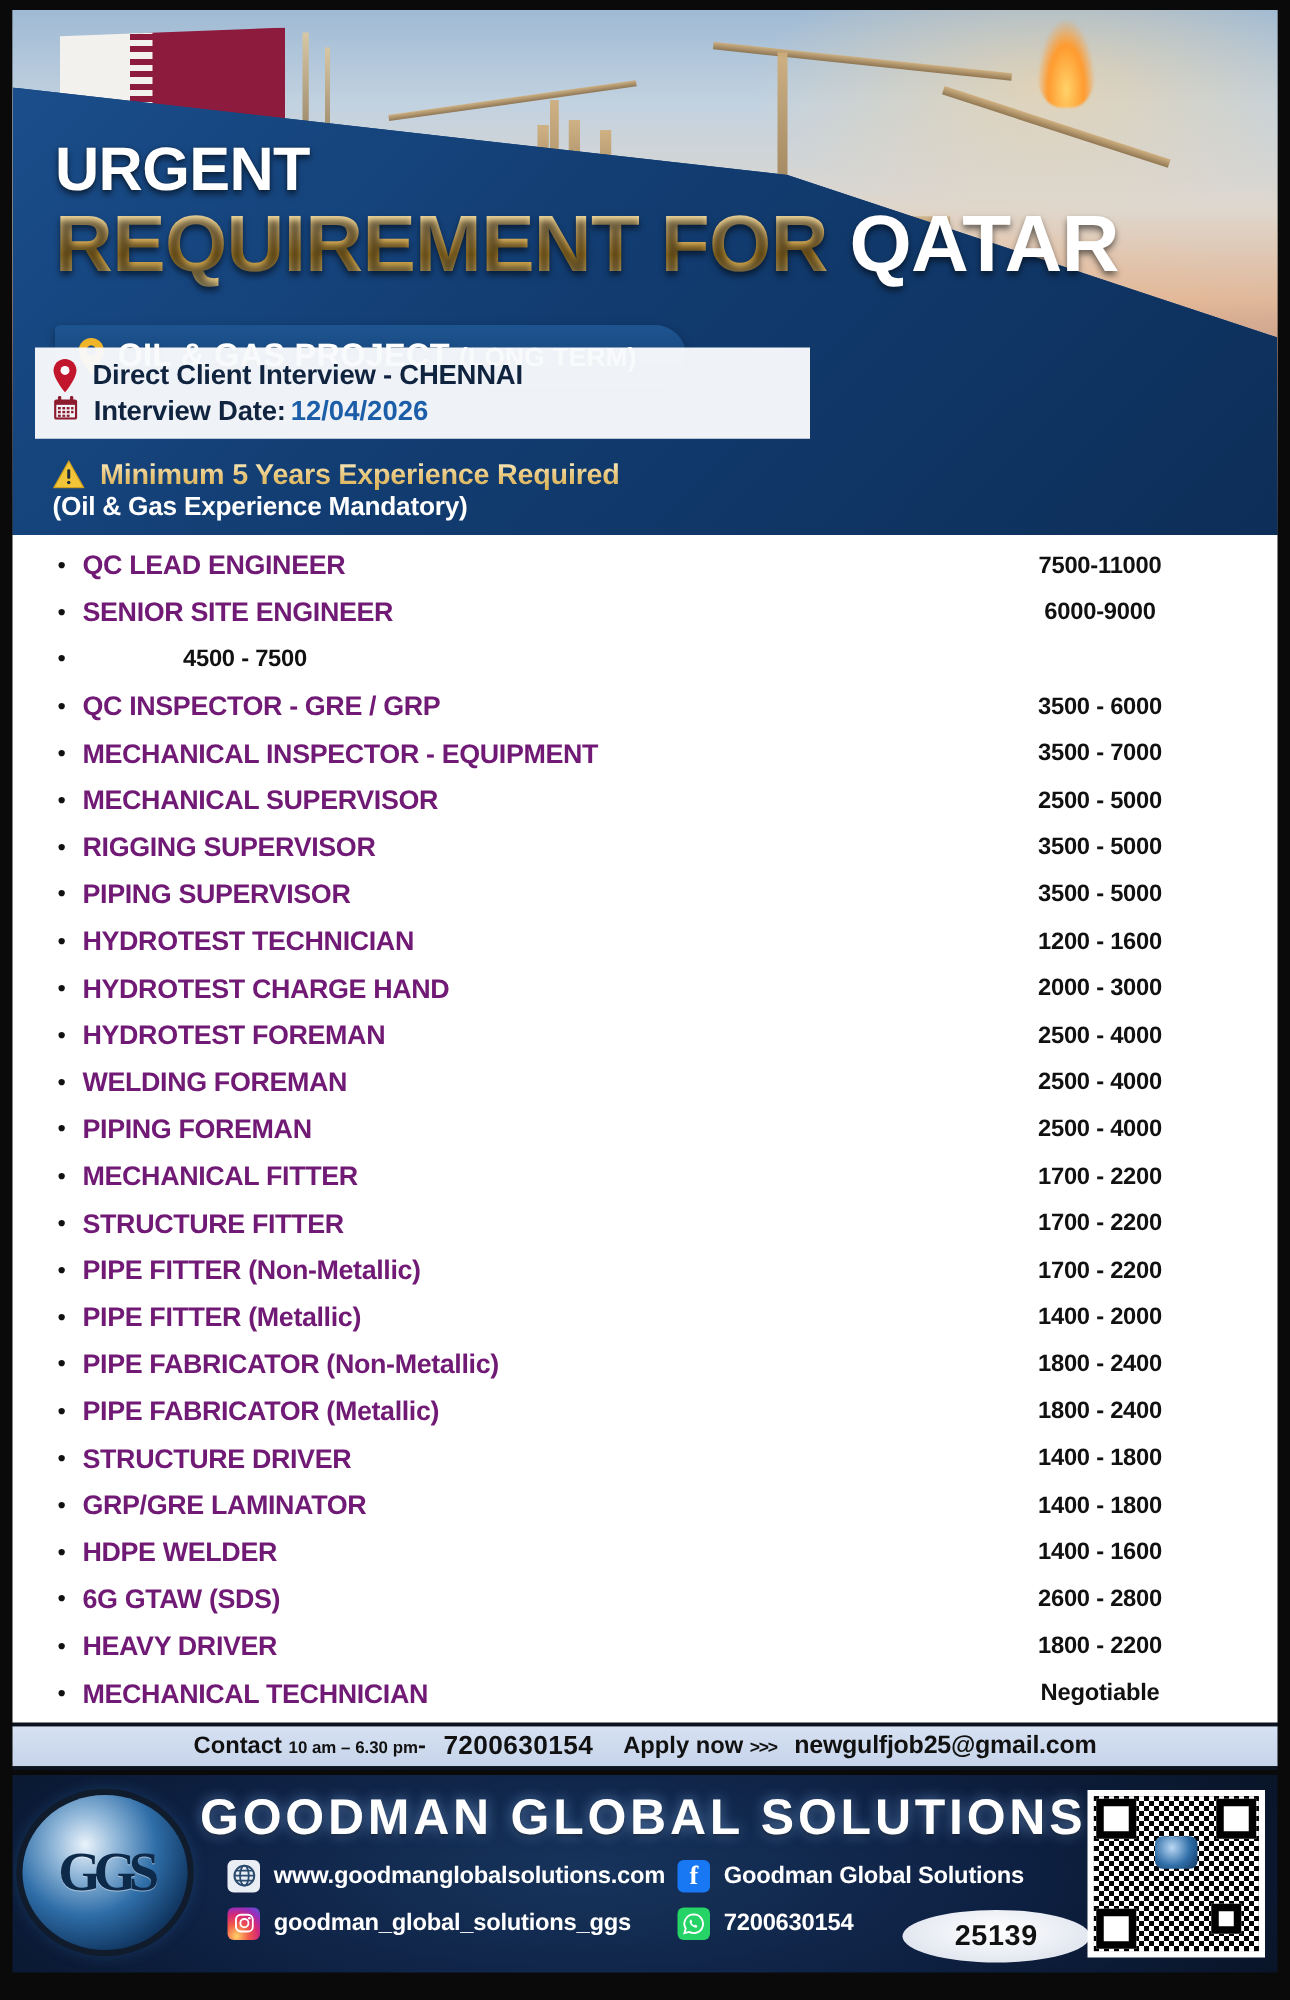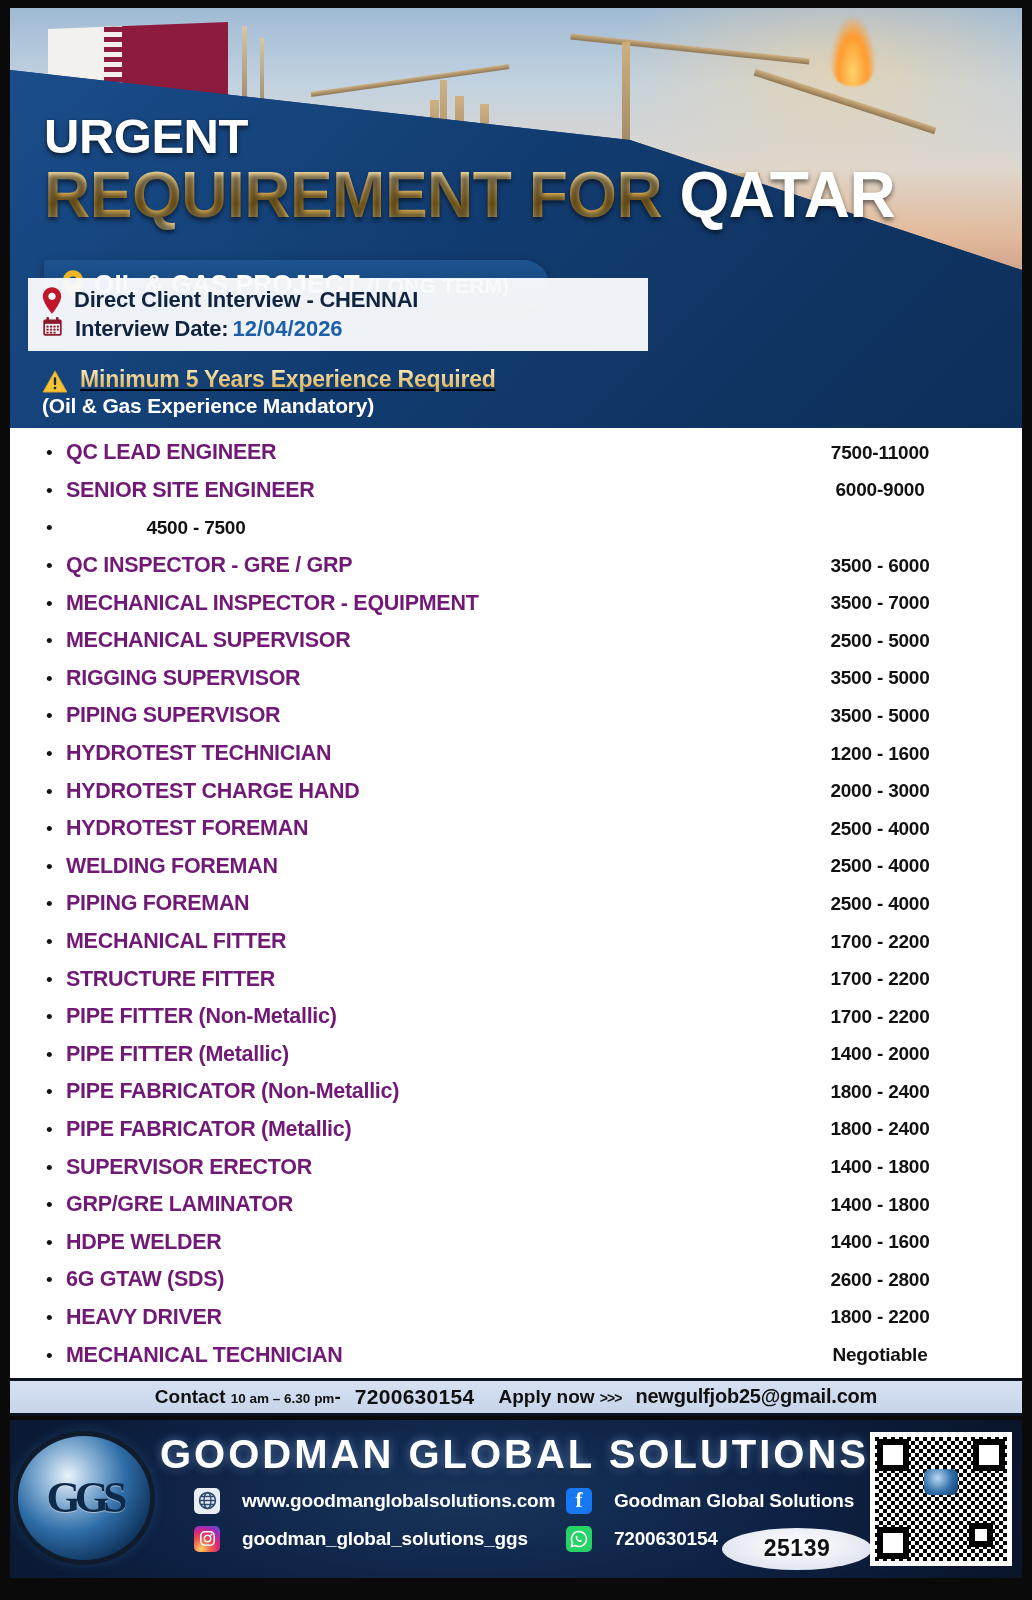--- a/index.html
+++ b/index.html
@@ -121,21 +121,21 @@
     display:flex; flex-direction:column; gap:2px;
   }
   .info-row { display:flex; gap:12px; }
   .info-row .label { font-size:22px; font-weight:800; color:#10243f; letter-spacing:-.2px; }
   .info-row .date  { font-size:22px; font-weight:800; color:#1c5fa8; }
 
   .exp-band {
     position:absolute; left:18px; top:352px; z-index:6; width:640px;
     padding:6px 14px 8px 14px;
   }
-  .exp-row1 { display:flex; align-items:flex-end; gap:12px;text-decoration:underline; }
+  .exp-row1 { display:flex; align-items:center; gap:12px; }
   .exp-main {
     font-size:23px; font-weight:900; letter-spacing:-.2px;
     background: linear-gradient(180deg,#fff4cf,#e7c579 55%,#d8ae4f 100%);
     -webkit-background-clip:text; background-clip:text; color:transparent;
   }
   .exp-sub { margin-top:1px; font-size:21px; font-weight:900; color:#fff; letter-spacing:-.2px; }
 
   
   .pin-gold { width:22px; height:30px; flex:none; }
   .pin-red  { width:20px; height:27px; flex:none; }
@@ -205,21 +205,21 @@
     font-family:"Liberation Serif", serif;
   }
   .brand {
     position:absolute; left:150px; top:12px;
     font-size:40px; font-weight:900; color:#fff; letter-spacing:3px;
     text-shadow: 0 0 10px rgba(140,190,255,.55), 0 2px 3px rgba(0,0,0,.6);
     white-space:nowrap;
   }
   .fcontacts { position:absolute; left:172px; top:62px; width:680px; }
   .fc-row { display:flex; align-items:center; height:38px; }
-  .fc-item { display:flex; align-items:center; gap:22px;margin-left:12px; }
+  .fc-item { display:flex; align-items:center; gap:11px; }
   .fc-item.w1 { width:360px; }
   .fc-text { font-size:19px; font-weight:800; color:#fff; letter-spacing:-.2px; white-space:nowrap; }
   .sq-ico { width:26px; height:26px; flex:none; border-radius:5px; }
   .ico-web { background:#e9eef5; display:flex;align-items:center;justify-content:center; }
   .ico-ig  { background: radial-gradient(circle at 28% 88%, #fdd36a 0%, #f25c48 32%, #d62976 58%, #962fbf 78%, #4f5bd5 100%); display:flex;align-items:center;justify-content:center; }
   .ico-fb  { background:#1877f2; color:#fff; font-weight:900; font-size:21px; display:flex;align-items:center;justify-content:center; font-family:"Liberation Serif",serif; }
   .ico-wa  { background:#25d366; display:flex;align-items:center;justify-content:center; }
   .reg-oval {
     position:absolute; left:712px; top:108px; width:150px; height:42px;
     background: radial-gradient(ellipse at 50% 40%, #ffffff 0%, #dfe4ee 78%, #c4ccda 100%);
@@ -442,21 +442,21 @@
         <span class="title">PIPE FABRICATOR (Non-Metallic)</span>
         <span class="salary">1800 - 2400</span>
       </div>
       <div class="job-row">
         <span class="bullet">•</span>
         <span class="title">PIPE FABRICATOR (Metallic)</span>
         <span class="salary">1800 - 2400</span>
       </div>
       <div class="job-row">
         <span class="bullet">•</span>
-        <span class="title">SUPERVISOR ERECTOR</span>
+        <span class="title">STRUCTURE DRIVER</span>
         <span class="salary">1400 - 1800</span>
       </div>
       <div class="job-row">
         <span class="bullet">•</span>
         <span class="title">GRP/GRE LAMINATOR</span>
         <span class="salary">1400 - 1800</span>
       </div>
       <div class="job-row">
         <span class="bullet">•</span>
         <span class="title">HDPE WELDER</span>

